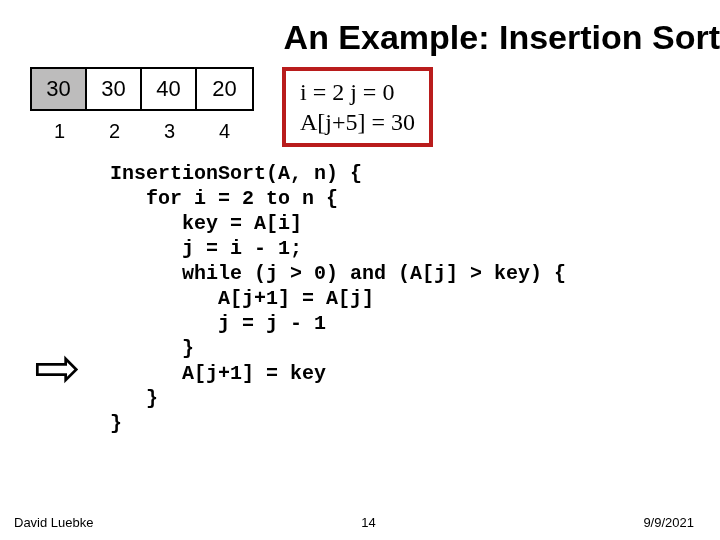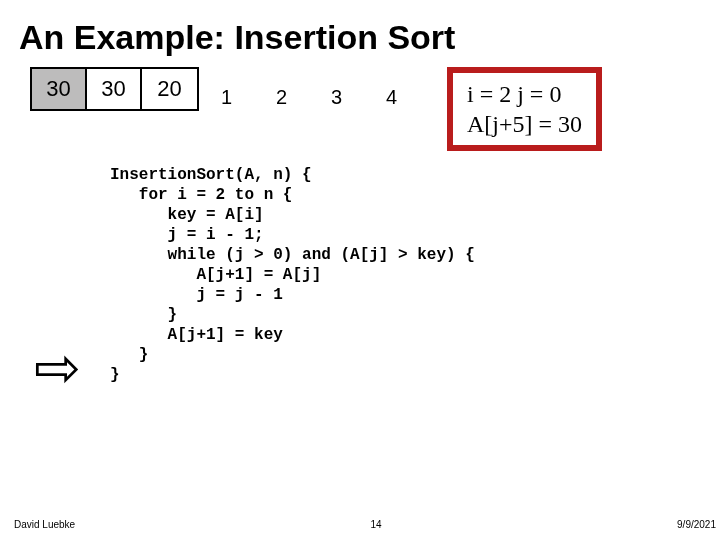--- a/index.html
+++ b/index.html
@@ -7,37 +7,36 @@
     margin: 0;
     padding: 0;
     width: 720px;
     height: 540px;
     font-family: Arial, Helvetica, sans-serif;
     background: #fff;
     color: #000;
     position: relative;
   }
   .title {
-    text-align: left;
+    text-align: right;
     font-size: 34px;
     font-weight: bold;
     padding-top: 18px;
     padding-bottom: 10px;
-    padding-left: 19px;
   }
   .upper {
     display: flex;
     align-items: flex-start;
     padding-left: 30px;
     gap: 28px;
   }
   .array-col {
     display: flex;
-    flex-direction: row;
-    align-items: flex-end;
+    flex-direction: column;
+    align-items: center;
   }
   .array-row {
     display: flex;
     border: 2px solid #000;
   }
   .cell {
     width: 55px;
     height: 40px;
     display: flex;
     align-items: center;
@@ -56,65 +55,66 @@
   }
   .idx {
     width: 55px;
     height: 28px;
     display: flex;
     align-items: center;
     justify-content: center;
     font-size: 20px;
   }
   .state-box {
-    border: 6px solid #b91c1c;
+    border: 4px solid #b91c1c;
     font-family: "Times New Roman", serif;
     font-size: 24px;
     padding: 6px 14px 6px 14px;
     line-height: 1.25;
     white-space: nowrap;
   }
   .code-block {
     font-family: "Courier New", monospace;
-    font-size: 16px;
+    font-size: 20px;
     font-weight: bold;
     white-space: pre;
     line-height: 1.25;
     margin-left: 110px;
     margin-top: 14px;
   }
   .arrow {
     position: absolute;
     left: 34px;
     top: 340px;
     font-size: 56px;
     line-height: 1;
     color: #000;
   }
   .footer {
     position: absolute;
     bottom: 10px;
     left: 14px;
-    right: 4px;
-    font-size: 10px;
+    right: 26px;
+    font-size: 13px;
     display: flex;
     justify-content: space-between;
     color: #000;
   }
 </style>
 </head>
 <body>
 
 <div class="title">An Example: Insertion Sort</div>
 
 <div class="upper">
   <div class="array-col">
     <div class="array-row">
       <div class="cell hi">30</div>
       <div class="cell">30</div>
+      <div class="cell">40</div>
       <div class="cell">20</div>
     </div>
     <div class="idx-row">
       <div class="idx">1</div>
       <div class="idx">2</div>
       <div class="idx">3</div>
       <div class="idx">4</div>
     </div>
   </div>
   <div class="state-box">

